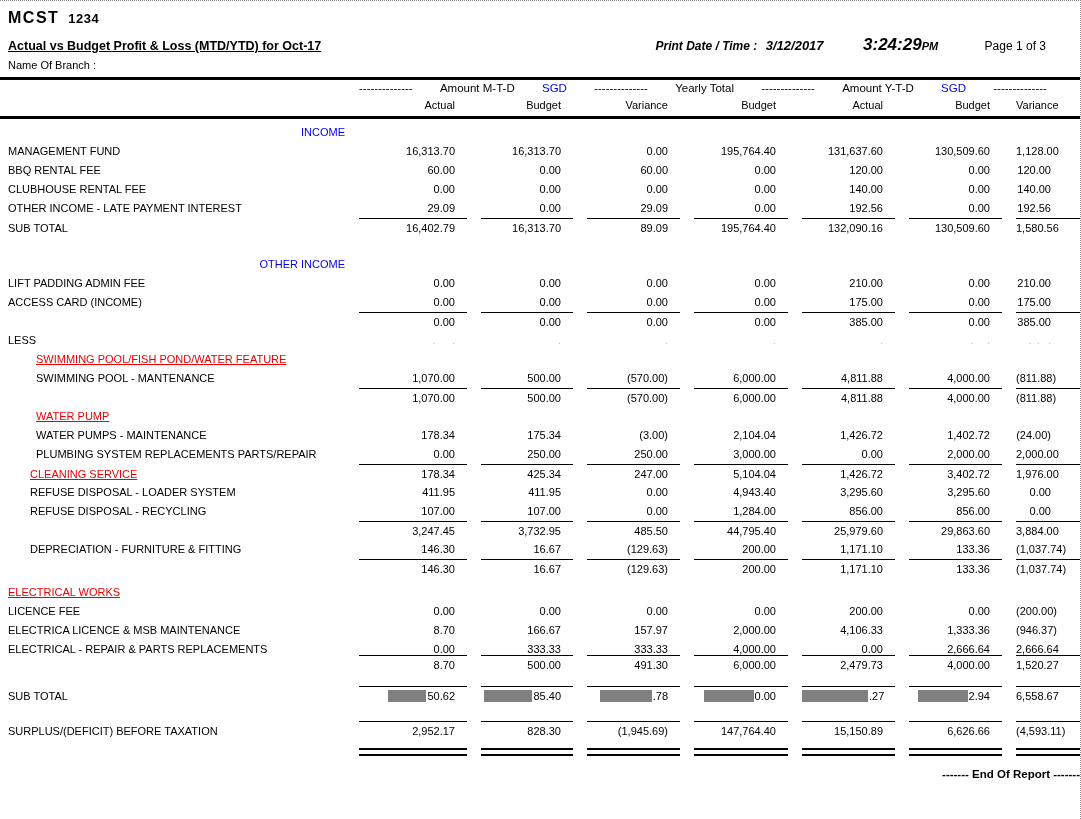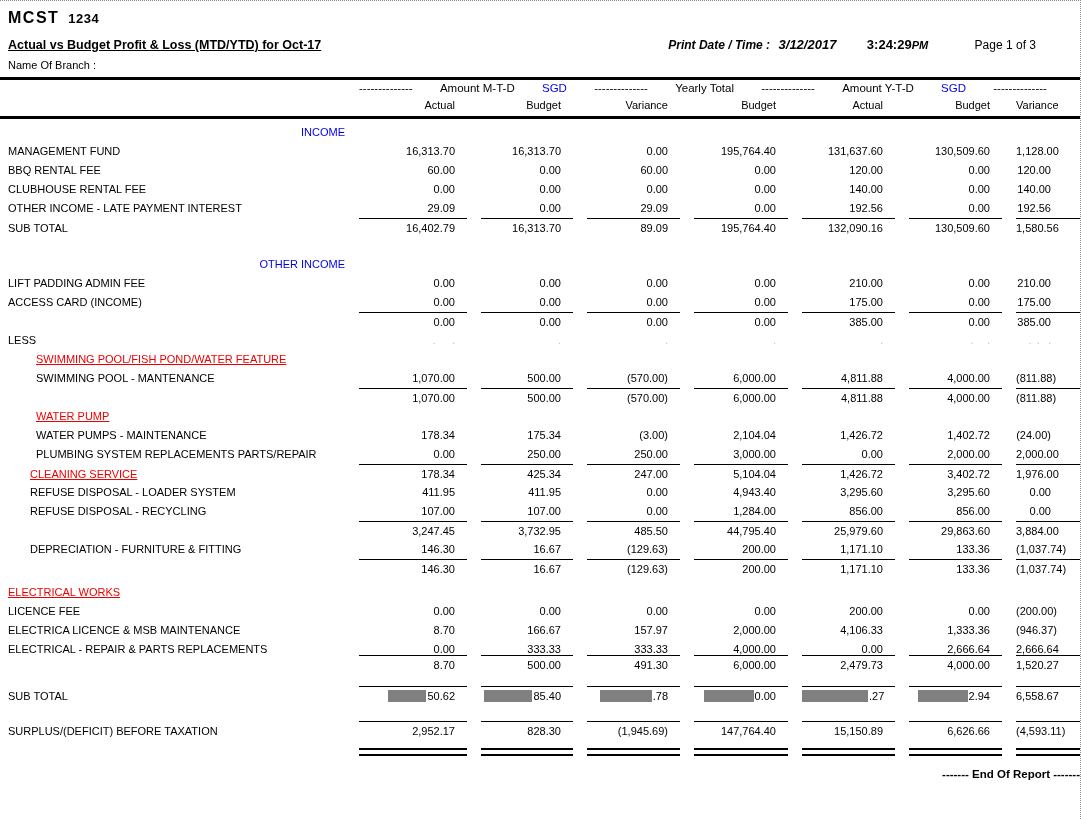--- a/index.html
+++ b/index.html
@@ -4,30 +4,30 @@
 <style>
   html,body{margin:0;padding:0;background:#fff;}
   .page{
     position:relative;width:1081px;height:819px;box-sizing:border-box;
     background:#fff;color:#000;
     font-family:"Liberation Sans",sans-serif;
     border-top:1px dotted #888;border-right:1px dotted #888;
     overflow:hidden;
   }
   
-  .rpt-header{padding:8px 14px 0 8px;}
+  .rpt-header{padding:8px 4px 0 8px;}
   .company-line{height:26px;}
   .company{font-size:16px;font-weight:bold;letter-spacing:1.5px;}
   .company-code{font-size:13px;font-weight:bold;margin-left:9px;letter-spacing:.5px;}
   .title-line{display:flex;align-items:baseline;height:24px;}
   .rpt-title{font-size:12.5px;font-weight:bold;text-decoration:underline;}
   .print-info{margin-left:auto;margin-right:30px;white-space:nowrap;}
   .pd-label{font-size:12px;font-weight:bold;font-style:italic;}
   .pd-date{font-size:13px;font-weight:bold;font-style:italic;margin-left:4px;}
-  .pd-time{font-size:13px;font-weight:bold;margin-left:26px;}
+  .pd-time{font-size:17px;font-weight:bold;font-style:italic;margin-left:35px;}
   .pd-mer{font-size:11px;font-weight:bold;font-style:italic;}
   .page-num{font-size:12px;margin-left:42px;}
   .branch{font-size:11px;height:18px;}
   .hr-thick{height:3px;background:#000;}
   
   .grid-row{display:grid;grid-template-columns:345px 122px 106px 107px 108px 107px 107px 79px;align-items:baseline;}
   .label{font-size:11px;padding-left:8px;white-space:nowrap;overflow:hidden;}
   .ind1{padding-left:30px;}
   .ind2{padding-left:36px;}
   .num{font-size:11px;text-align:right;padding-right:12px;margin-left:14px;white-space:nowrap;}

